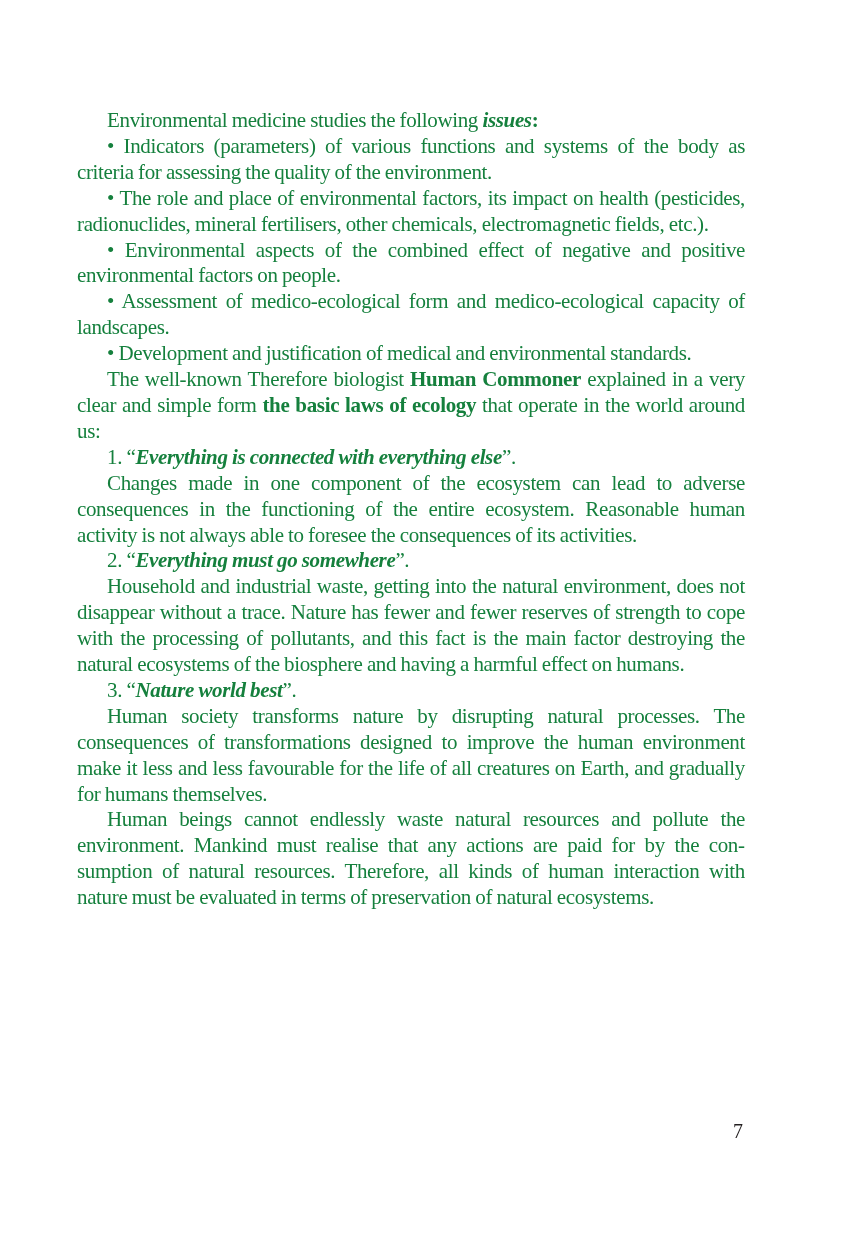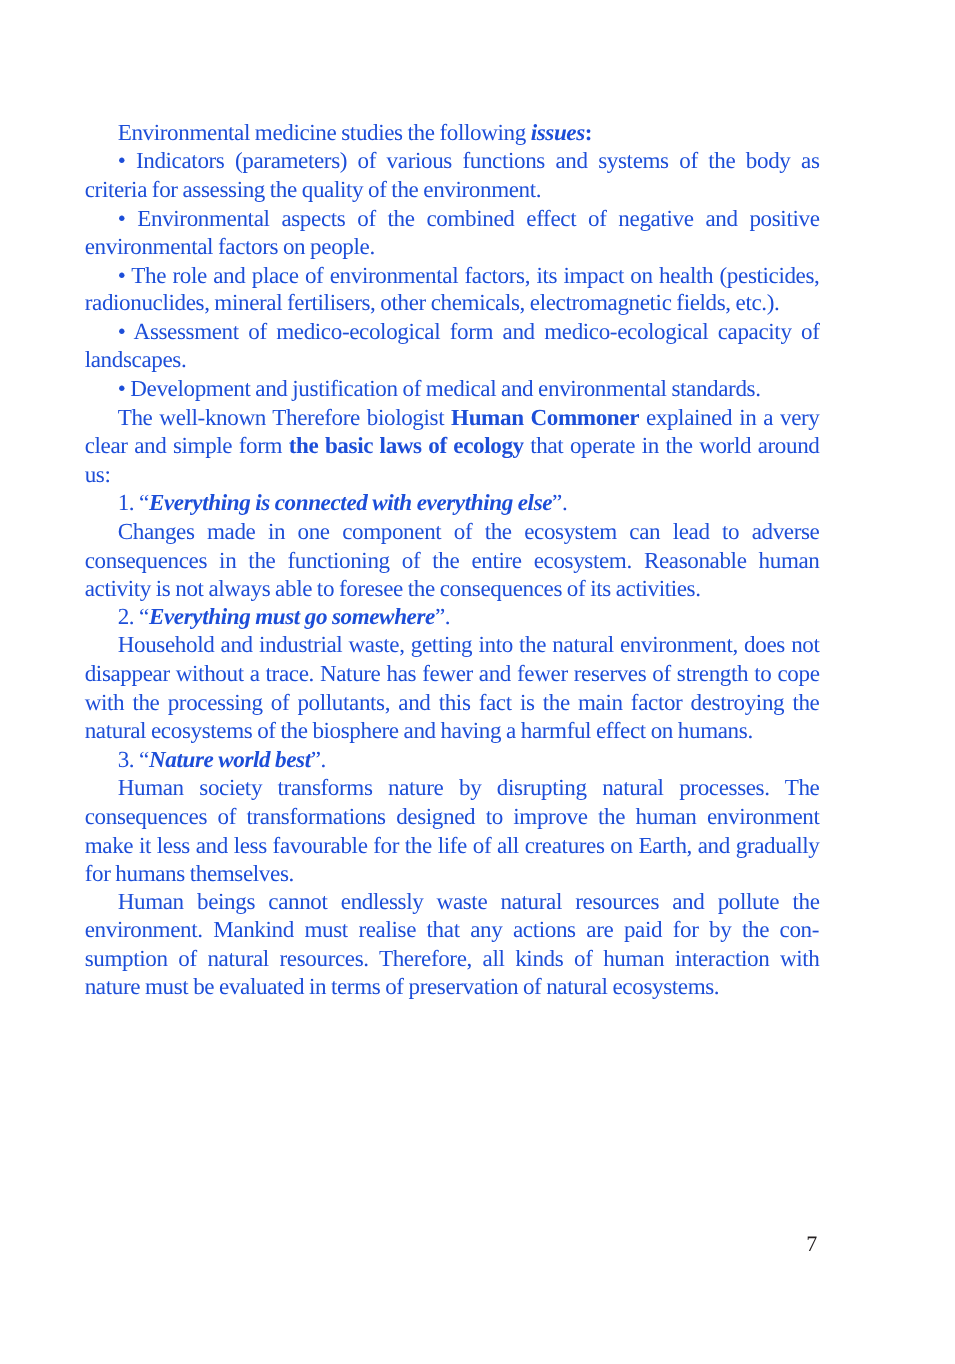--- a/index.html
+++ b/index.html
@@ -5,21 +5,21 @@
   html, body { margin: 0; padding: 0; background: #ffffff; }
   body { width: 868px; height: 1240px; position: relative; overflow: hidden; }
   .page {
     position: absolute;
     left: 77px;
     top: 108px;
     width: 668px;
     font-family: "Liberation Serif", serif;
     font-size: 21px;
     line-height: 25.9px;
-    color: #1d4ed8;
+    color: #15803d;
     letter-spacing: -0.35px;
     word-spacing: -0.5px;
   }
   .p {
     margin: 0;
     text-indent: 30px;
     text-align: justify;
     hyphens: manual;
   }
   b { font-weight: bold; }
@@ -34,22 +34,22 @@
     color: #231f20;
   }
 </style>
 </head>
 <body>
 
 <div class="page">
   <p class="p"><span>Environmental medicine studies the following </span><span class="bi">issues</span><b>:</b></p>
 
   <p class="p">• Indicators (parameters) of various functions and systems of the body as criteria for assessing the quality of the environment.</p>
+  <p class="p">• The role and place of environmental factors, its impact on health (pesticides, radionuclides, mineral fertilisers, other chemicals, electromag­netic fields, etc.).</p>
   <p class="p">• Environmental aspects of the combined effect of negative and positive environmental factors on people.</p>
-  <p class="p">• The role and place of environmental factors, its impact on health (pesticides, radionuclides, mineral fertilisers, other chemicals, electromag­netic fields, etc.).</p>
   <p class="p">• Assessment of medico-ecological form and medico-ecological capac­ity of landscapes.</p>
   <p class="p">• Development and justification of medical and environmental stan­dards.</p>
 
   <p class="p"><span>The well-known Therefore biologist </span><b>Human Commoner</b><span> explained in a very clear and simple form </span><b>the basic laws of ecology</b><span> that operate in the world around us:</span></p>
 
   <p class="p"><span>1.  “</span><i>Everything is connected with everything else</i><span>”.</span></p>
   <p class="p">Changes made in one component of the ecosystem can lead to adverse consequences in the functioning of the entire ecosystem. Reasonable hu­man activity is not always able to foresee the consequences of its activities.</p>
 
   <p class="p"><span>2.  “</span><i>Everything must go somewhere</i><span>”.</span></p>
   <p class="p">Household and industrial waste, getting into the natural environment, does not disappear without a trace. Nature has fewer and fewer reserves of strength to cope with the processing of pollutants, and this fact is the main factor destroying the natural ecosystems of the biosphere and having a harmful effect on humans.</p>

